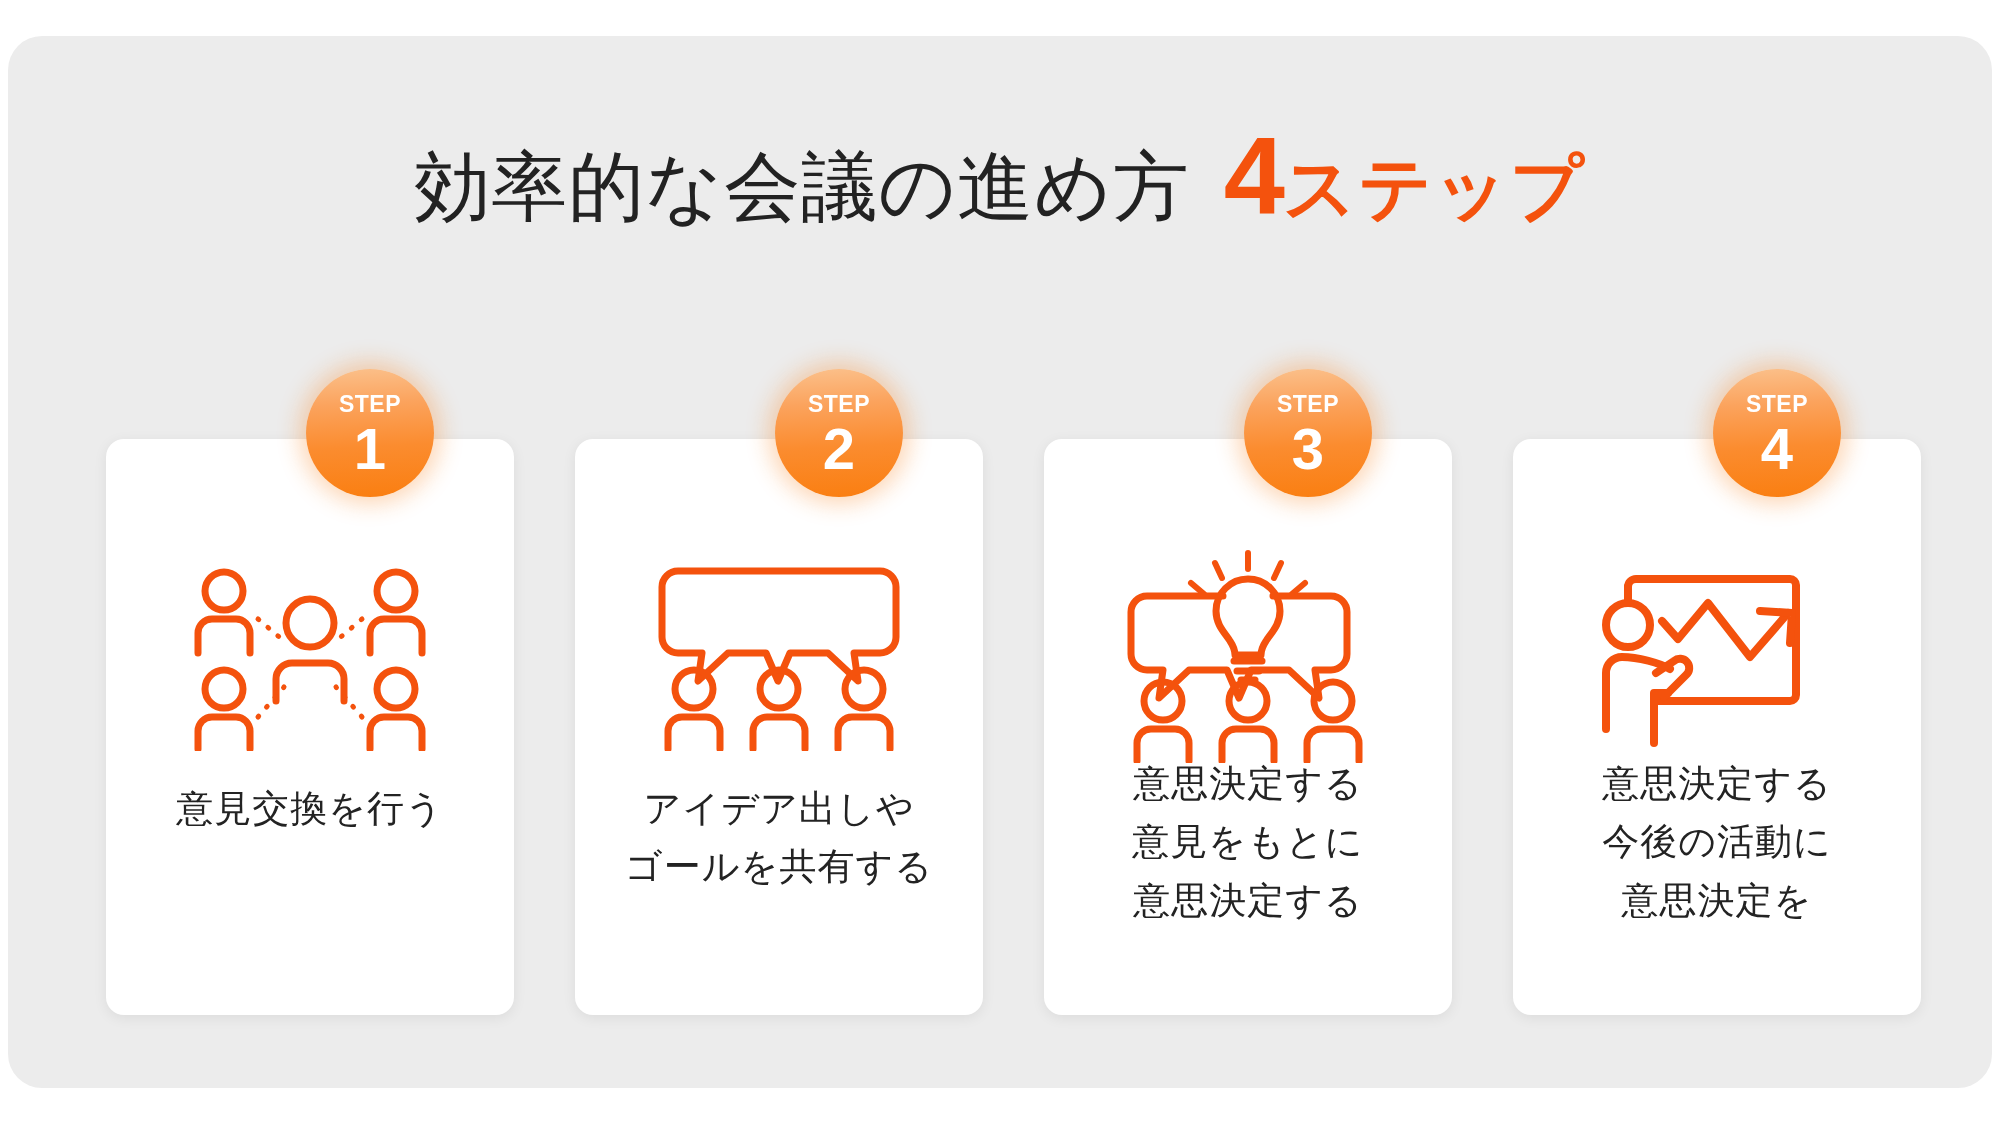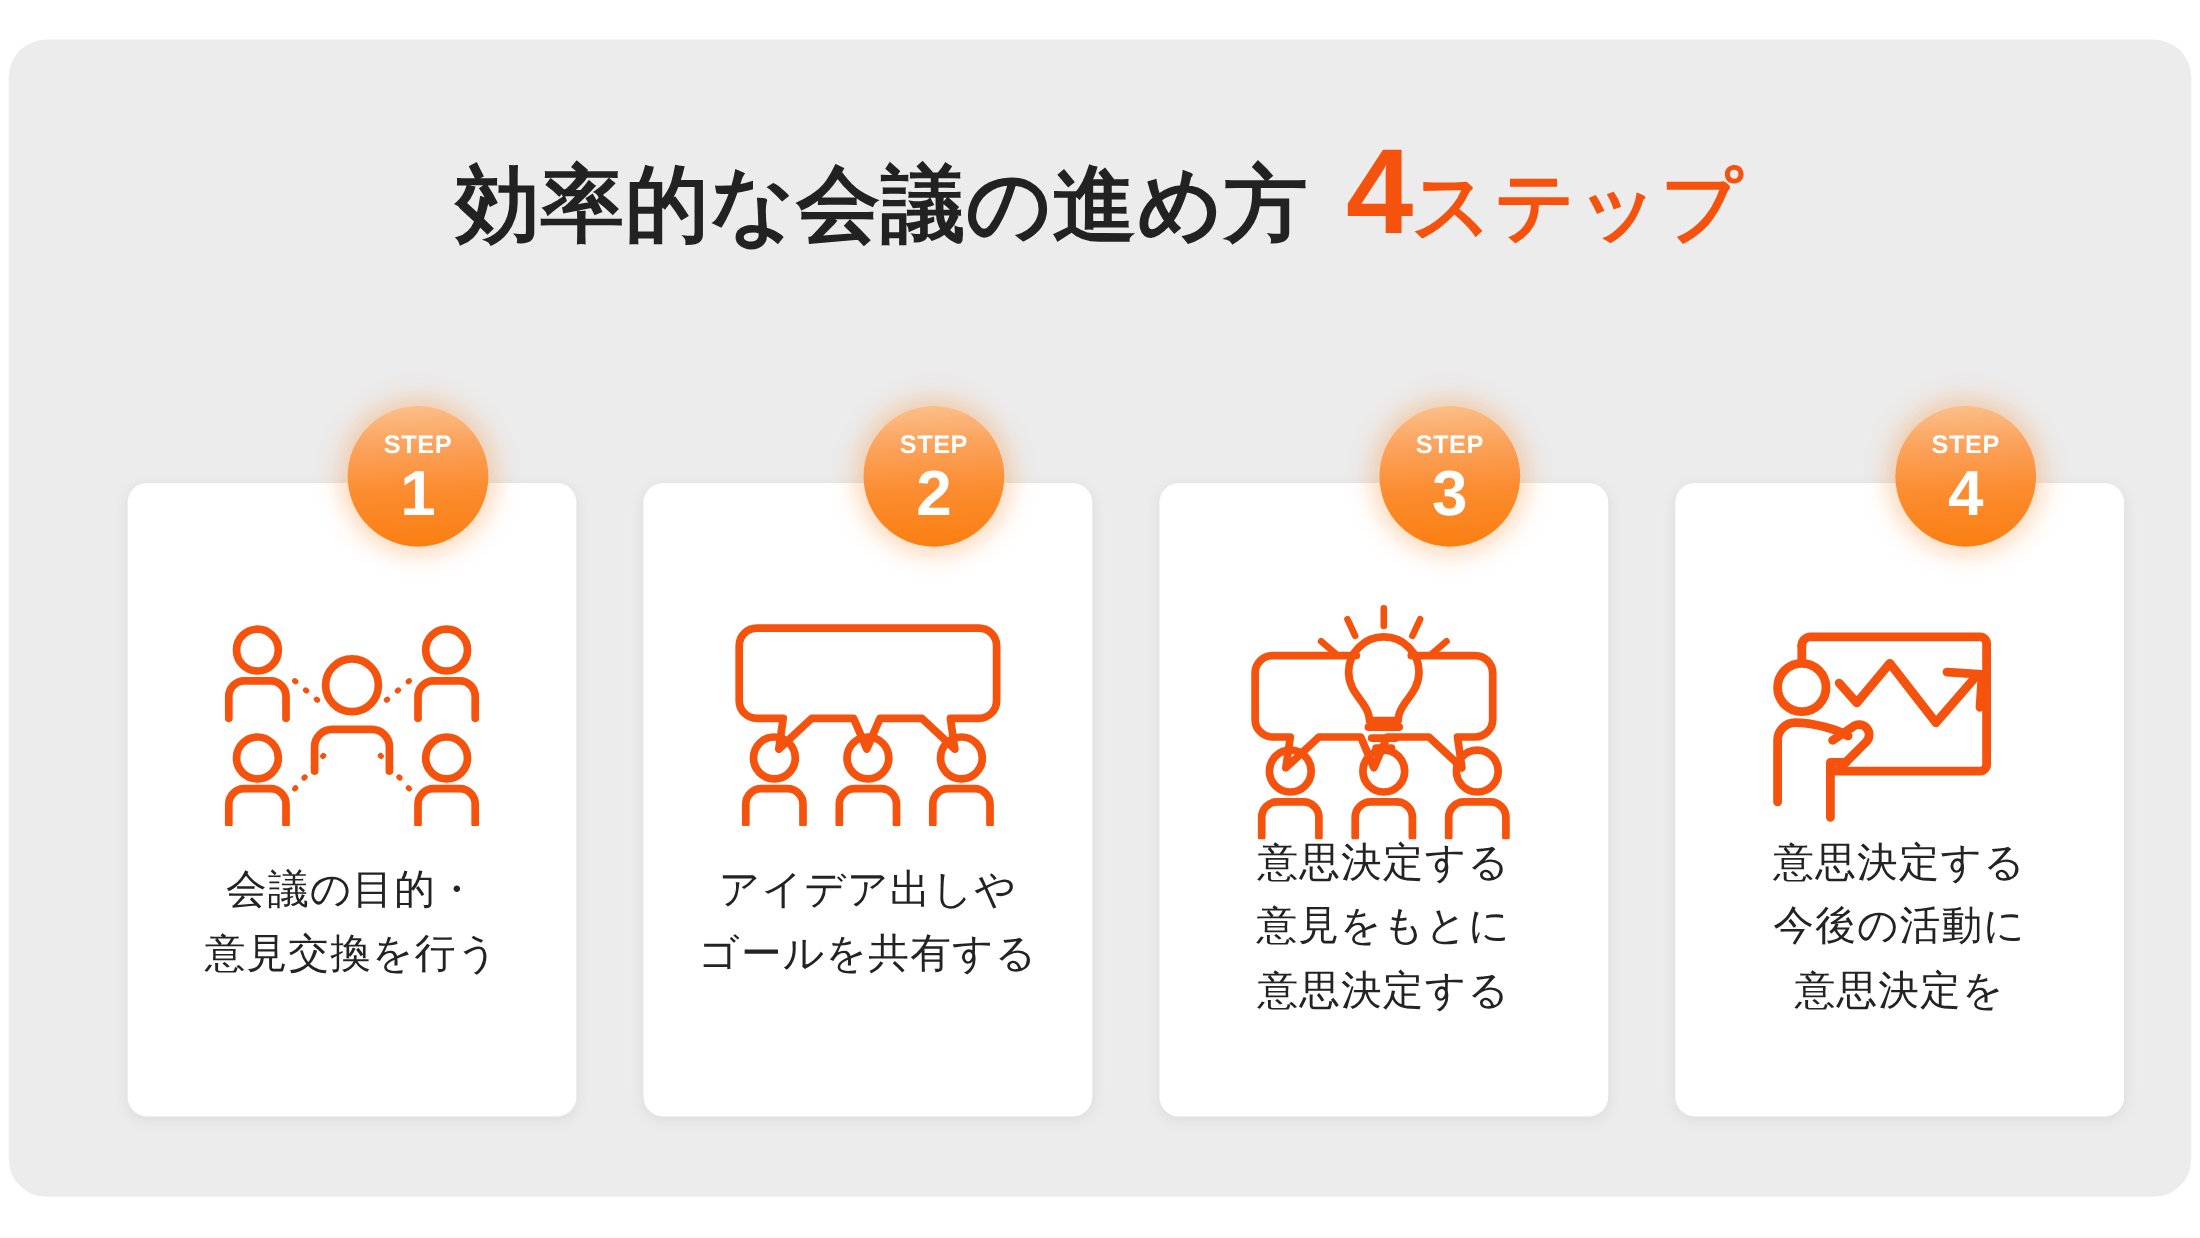--- a/index.html
+++ b/index.html
@@ -32,21 +32,21 @@
     position: absolute;
     left: 0;
     top: 120px;
     width: 100%;
     text-align: center;
     white-space: nowrap;
     line-height: 1;
   }
   .t-main {
     font-size: 76px;
-    font-weight: 700;
+    font-weight: 400;
     color: #222222;
     letter-spacing: 1px;
     vertical-align: baseline;
   }
   .t-num {
     font-size: 110px;
     font-weight: 700;
     color: #f4520d;
     vertical-align: baseline;
     margin-left: 34px;
@@ -56,21 +56,21 @@
     font-size: 72px;
     font-weight: 700;
     color: #f4520d;
     vertical-align: baseline;
     letter-spacing: 2px;
   }
 
   
   #steps {
     position: absolute;
-    left: 10px;
+    left: 0;
     top: 430px;
     width: 1656px;
     height: 600px;
   }
   .step-cell {
     position: absolute;
     top: 0;
     width: 408px;
     height: 585px;
   }
@@ -189,21 +189,20 @@
         <g stroke-width="5" stroke-dasharray="1 12">
           <path d="M78 58 L104 80"></path>
           <path d="M182 58 L156 80"></path>
           <path d="M78 156 L104 126"></path>
           <path d="M182 156 L156 126"></path>
         </g>
       </svg>
     </div>
 
     <div class="caption">
-      <span class="cl">会議の目的・</span>
       <span class="cl">意見交換を行う</span>
     </div>
   </div>
 
   <div class="step-cell" style="left:575px;">
     <div class="card"></div>
 
     <div class="badge badge-offset">
       <span class="badge-label">STEP</span>
       <span class="badge-num">2</span>

